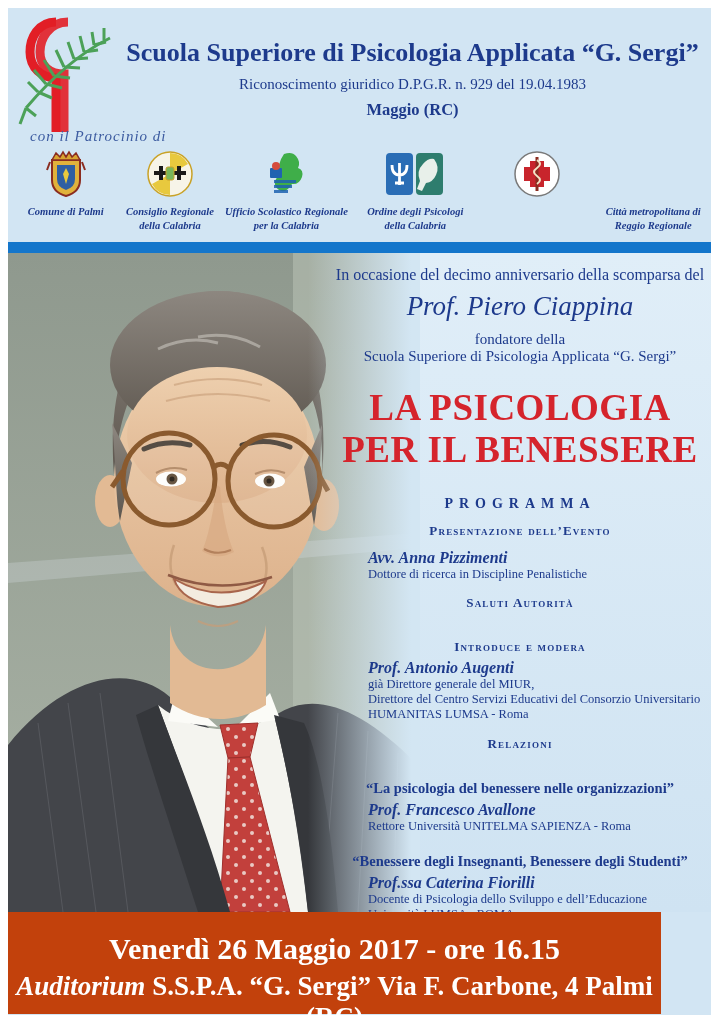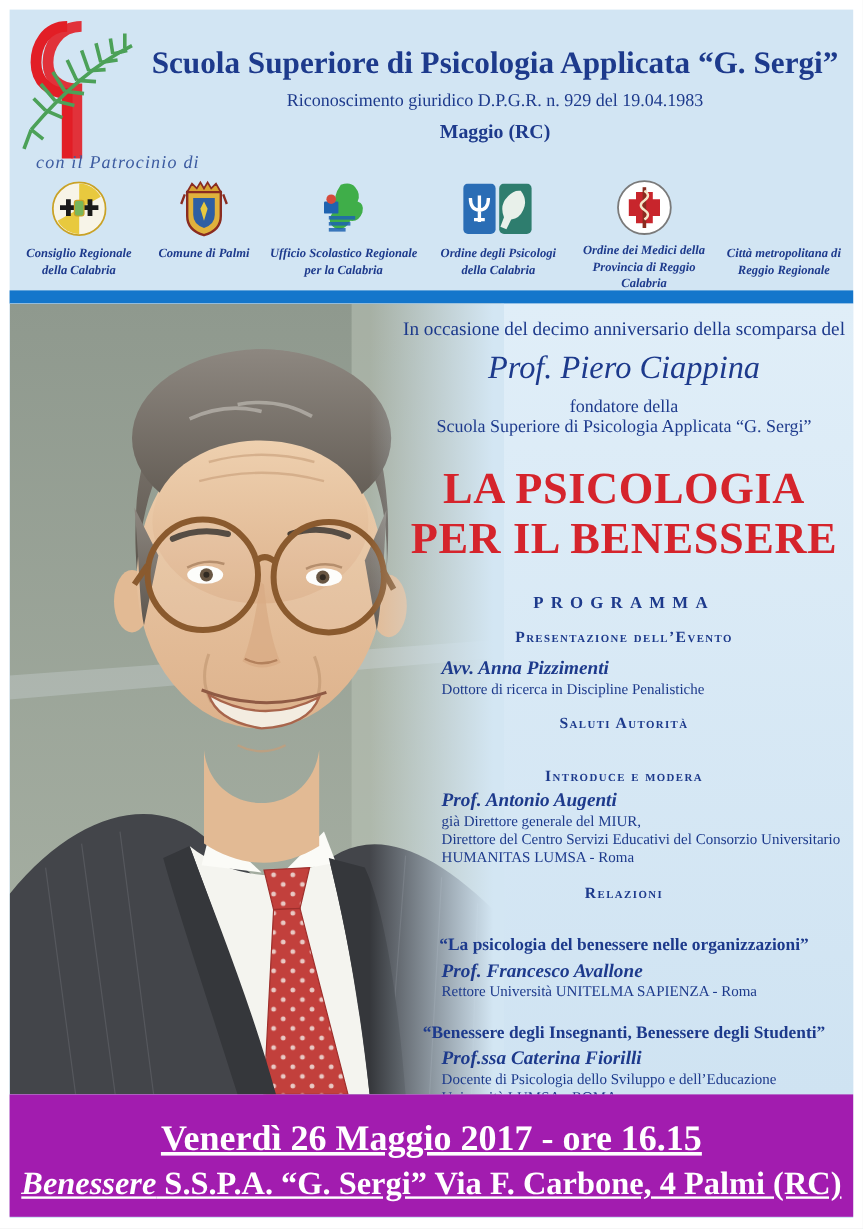--- a/index.html
+++ b/index.html
@@ -48,22 +48,22 @@
   .subhead{margin-top:11px;font-size:13px;font-weight:bold;font-variant:small-caps;
            letter-spacing:1.2px;}
   .speaker-block{text-align:left;padding-left:38px;padding-right:6px;}
   .speaker-name{font-size:16px;font-weight:bold;font-style:italic;}
   .speaker-role{font-size:12.5px;line-height:1.18;}
   .talk-title{font-size:14.5px;font-weight:bold;}
   .mt4{margin-top:4px;} .mt8{margin-top:8px;} .mt10{margin-top:10px;}
   .mt12{margin-top:28px;} .mt14{margin-top:14px;} .mt20{margin-top:20px;}
 
   
-  .banner{position:absolute;left:8px;top:912px;width:703px;height:102px;background:#a21caf;
-          color:#ffffff;text-align:center;text-decoration:underline;}
+  .banner{position:absolute;left:8px;top:912px;width:653px;height:102px;background:#c2410c;
+          color:#ffffff;text-align:center;}
   .banner-date{margin-top:20px;font-size:30px;font-weight:bold;}
   .banner-venue{margin-top:5px;font-size:27px;font-weight:bold;}
   .banner-venue .it{font-style:italic;}
 </style>
 </head>
 <body>
 
 <div id="poster">
   <div class="bg"></div>
 
@@ -79,45 +79,45 @@
   </svg>
 
   <div class="school-title">Scuola Superiore di Psicologia Applicata “G. Sergi”</div>
   <div class="recognition">Riconoscimento giuridico D.P.G.R. n. 929 del 19.04.1983</div>
   <div class="city">Maggio (RC)</div>
   <div class="patronage">con il Patrocinio di</div>
 
   <div class="patrons">
     <div class="patron">
       <div class="patron-icon">
+        <svg width="40" height="48" viewBox="0 0 40 48">
+          <path d="M6 10 h28 v20 q0 12 -14 16 q-14 -4 -14 -16 Z" fill="#e0b23c" stroke="#8a2c20" stroke-width="2"></path>
+          <path d="M11 15 h18 v14 q0 8 -9 11 q-9 -3 -9 -11 Z" fill="#2e5fa3"></path>
+          <path d="M20 18 l3 6 -3 10 -3 -10 Z" fill="#e8c93e"></path>
+          <path d="M6 10 L10 3 l4 4 3 -5 3 5 3 -5 3 5 4 -4 4 7 Z" fill="#d8a430" stroke="#8a2c20" stroke-width="1.5"></path>
+          <path d="M4 12 L1 20 M36 12 L39 20" stroke="#8a2c20" stroke-width="2"></path>
+        </svg>
+      </div>
+      <div class="patron-label">Comune di Palmi</div>
+    </div>
+    <div class="patron">
+      <div class="patron-icon">
         <svg width="46" height="46" viewBox="0 0 46 46">
           <circle cx="23" cy="23" r="22" fill="#f7f4e8" stroke="#c9a227" stroke-width="1.5"></circle>
           <path d="M23 2 A21 21 0 0 1 41 13 L23 23 Z" fill="#e8c93e"></path>
           <path d="M23 44 A21 21 0 0 1 5 33 L23 23 Z" fill="#e8c93e"></path>
           <path d="M11 18 h5 v-5 h4 v5 h5 v4 h-5 v5 h-4 v-5 h-5 Z" fill="#1a1a1a" transform="translate(-4,2)"></path>
           <path d="M11 18 h5 v-5 h4 v5 h5 v4 h-5 v5 h-4 v-5 h-5 Z" fill="#1a1a1a" transform="translate(14,2)"></path>
           <rect x="19" y="16" width="8" height="13" rx="2" fill="#79b65a" stroke="#c9a227"></rect>
         </svg>
       </div>
       <div class="patron-label">Consiglio Regionale della Calabria</div>
     </div>
     <div class="patron">
       <div class="patron-icon">
-        <svg width="40" height="48" viewBox="0 0 40 48">
-          <path d="M6 10 h28 v20 q0 12 -14 16 q-14 -4 -14 -16 Z" fill="#e0b23c" stroke="#8a2c20" stroke-width="2"></path>
-          <path d="M11 15 h18 v14 q0 8 -9 11 q-9 -3 -9 -11 Z" fill="#2e5fa3"></path>
-          <path d="M20 18 l3 6 -3 10 -3 -10 Z" fill="#e8c93e"></path>
-          <path d="M6 10 L10 3 l4 4 3 -5 3 5 3 -5 3 5 4 -4 4 7 Z" fill="#d8a430" stroke="#8a2c20" stroke-width="1.5"></path>
-          <path d="M4 12 L1 20 M36 12 L39 20" stroke="#8a2c20" stroke-width="2"></path>
-        </svg>
-      </div>
-      <div class="patron-label">Comune di Palmi</div>
-    </div>
-    <div class="patron">
-      <div class="patron-icon">
         <svg width="52" height="48" viewBox="0 0 52 48">
           <path d="M24 4 q8 -3 12 2 q5 6 2 12 q6 2 4 9 q-3 8 -10 7 q-6 10 -13 6 q-5 -3 -4 -9 l5 -9 q-3 -8 4 -18 Z" fill="#3fae49"></path>
           <rect x="10" y="18" width="12" height="10" rx="1" fill="#1f63b0"></rect>
           <circle cx="16" cy="16" r="4" fill="#d54b3c"></circle>
           <rect x="14" y="30" width="22" height="3" fill="#1f63b0" opacity="0.85"></rect>
           <rect x="14" y="35" width="18" height="3" fill="#1f63b0" opacity="0.85"></rect>
           <rect x="14" y="40" width="14" height="3" fill="#1f63b0" opacity="0.85"></rect>
         </svg>
       </div>
       <div class="patron-label">Ufficio Scolastico Regionale per la Calabria</div>
@@ -135,21 +135,20 @@
     </div>
     <div class="patron">
       <div class="patron-icon">
         <svg width="46" height="46" viewBox="0 0 46 46">
           <circle cx="23" cy="23" r="22" fill="#ffffff" stroke="#7a7a7a" stroke-width="1.5"></circle>
           <path d="M16 10 h14 v6 h6 v14 h-6 v6 h-14 v-6 h-6 v-14 h6 Z" fill="#c8252c"></path>
           <rect x="21.5" y="6" width="3" height="34" fill="#8a2c20"></rect>
           <path d="M23 9 q6 4 0 8 q-6 4 0 8 q6 4 0 8" fill="none" stroke="#f3e6c8" stroke-width="2"></path>
         </svg>
       </div>
-      <div class="patron-label">Ordine dei Medici della Provincia di Reggio Calabria</div>
     </div>
     <div class="patron">
       <div class="patron-icon"></div>
       <div class="patron-label">Città metropolitana di Reggio Regionale</div>
     </div>
   </div>
 
   <div class="band"></div>
 
   <div class="main">
@@ -282,15 +281,15 @@
       <div class="speaker-block mt8">
         <div class="speaker-name">Anna.ssa Ilaria Buonomo</div>
 
       </div>
 
     </div>
   </div>
 
   <div class="banner">
     <div class="banner-date">Venerdì 26 Maggio 2017 - ore 16.15</div>
-    <div class="banner-venue"><span class="it">Benessere</span><span> S.S.P.A. “G. Sergi” Via F. Carbone, 4  Palmi (RC)</span></div>
+    <div class="banner-venue"><span class="it">Auditorium</span><span> S.S.P.A. “G. Sergi” Via F. Carbone, 4  Palmi (RC)</span></div>
   </div>
 </div>
 
 </body></html>

